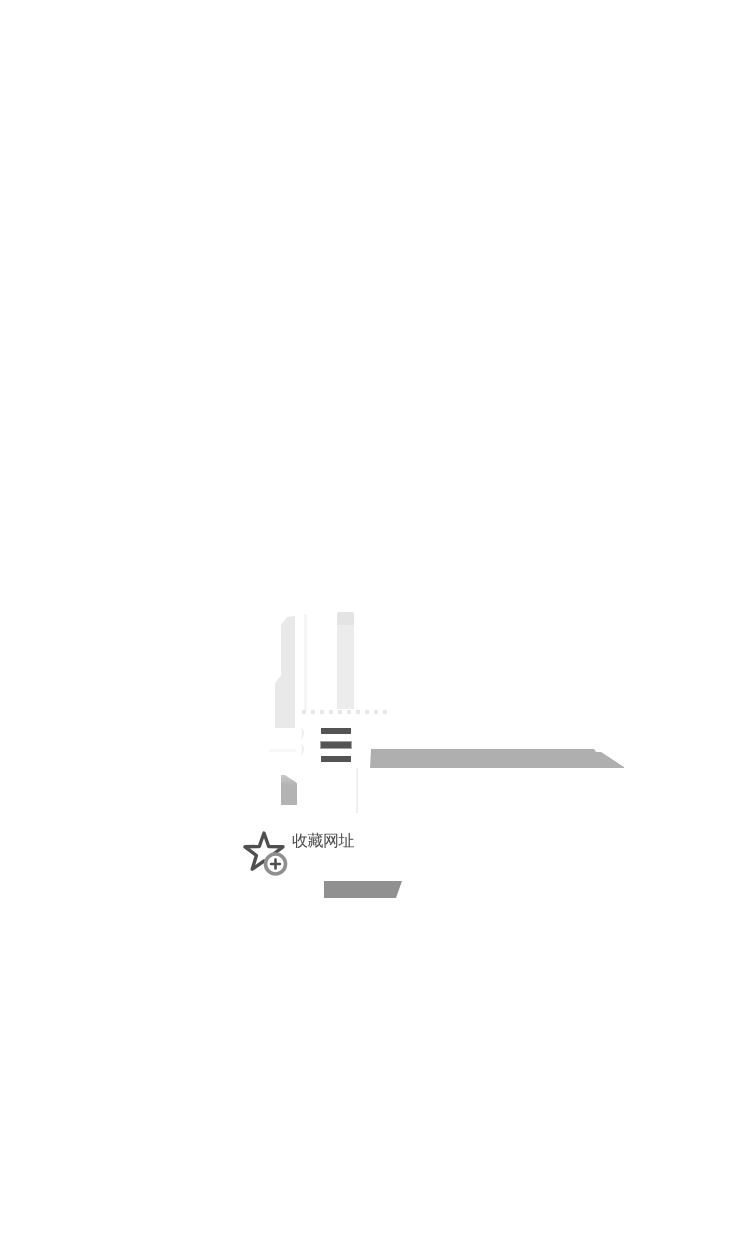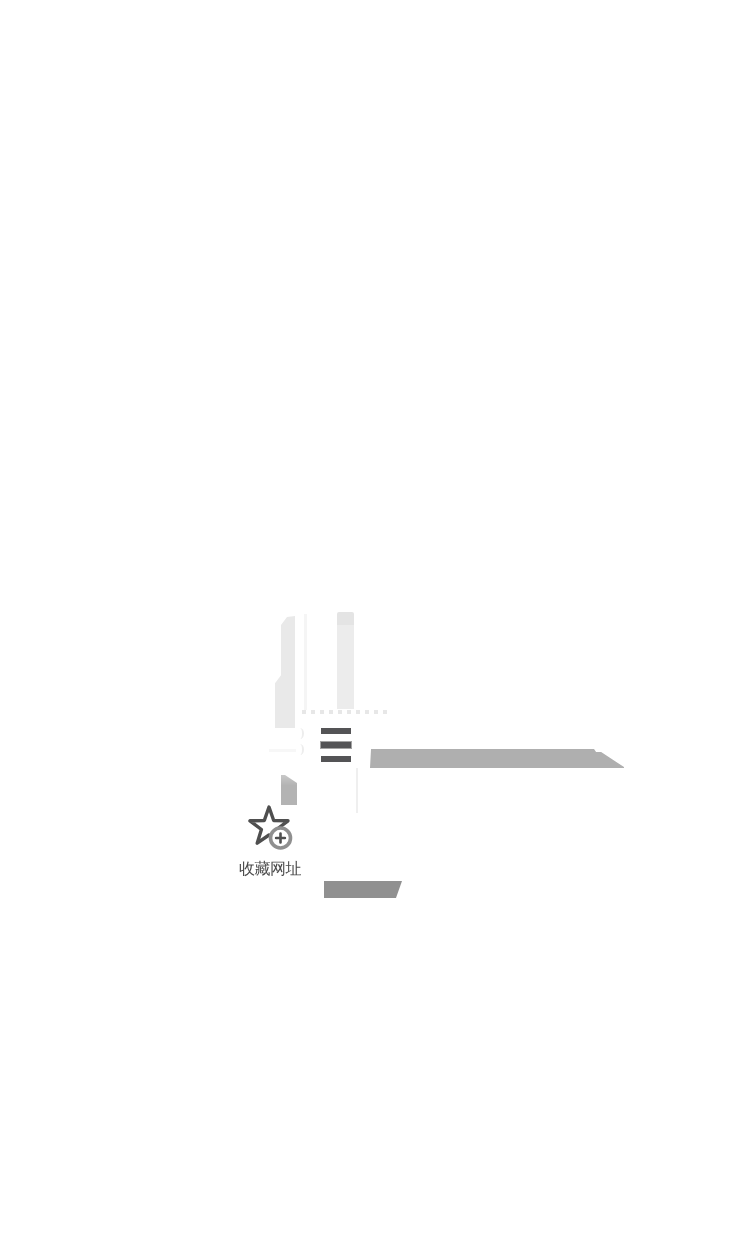--- a/index.html
+++ b/index.html
@@ -58,22 +58,22 @@
   .menu-btn {
     left: 321px; top: 728px; width: 30px; height: 34px;
     display: flex; flex-direction: column; justify-content: space-between;
     cursor: pointer; background: transparent; border: none; padding: 0;
   }
   .menu-bar { width: 30px; height: 6px; background: #545456; }
   .menu-bar.mid { outline: 1px solid #a3a3a3; }
 
   
   .bookmark-btn {
-    left: 238px; top: 802px; width: 64px;
-    display: flex; flex-direction: column; align-items: center;
+    left: 238px; top: 828px; width: 64px;
+    display: flex; flex-direction: row; align-items: flex-start;
     cursor: pointer; background: transparent; border: none; padding: 0;
   }
   .bookmark-btn svg { display: block; }
   .bookmark-label {
     margin-top: 3px;
     font-size: 16px;
     letter-spacing: -0.5px;
     color: #4b4b4b;
     white-space: nowrap;
     line-height: 1.2;

